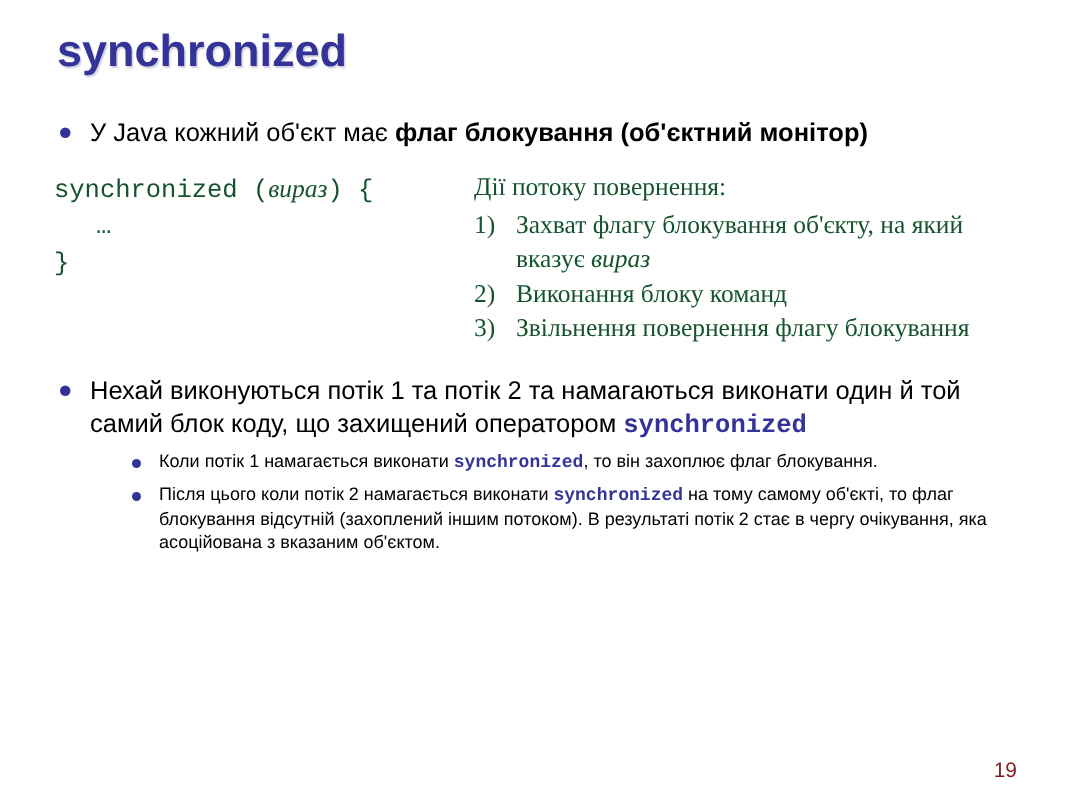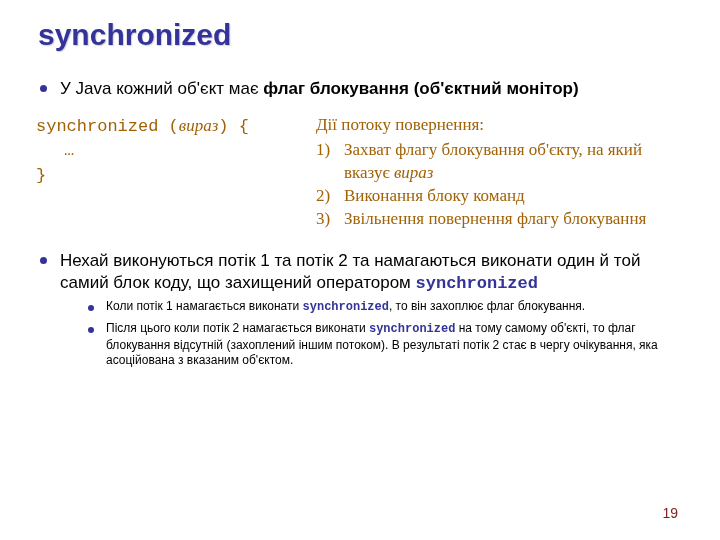--- a/index.html
+++ b/index.html
@@ -78,21 +78,21 @@
   }
   .bld {
     font-weight: bold;
     text-align: center;
   }
   .middle {
     display: flex;
     flex-direction: row;
     margin: 14px 0 10px -2px;
     font-family: "Times New Roman", Times, serif;
-    color: #a16207;
+    color: #14532d;
   }
   .code-col {
     flex: 0 0 280px;
     font-size: 17px;
     line-height: 1.45;
   }
   .code-col .syn {
     font-family: "Courier New", Courier, monospace;
   }
   .code-col .italic {

